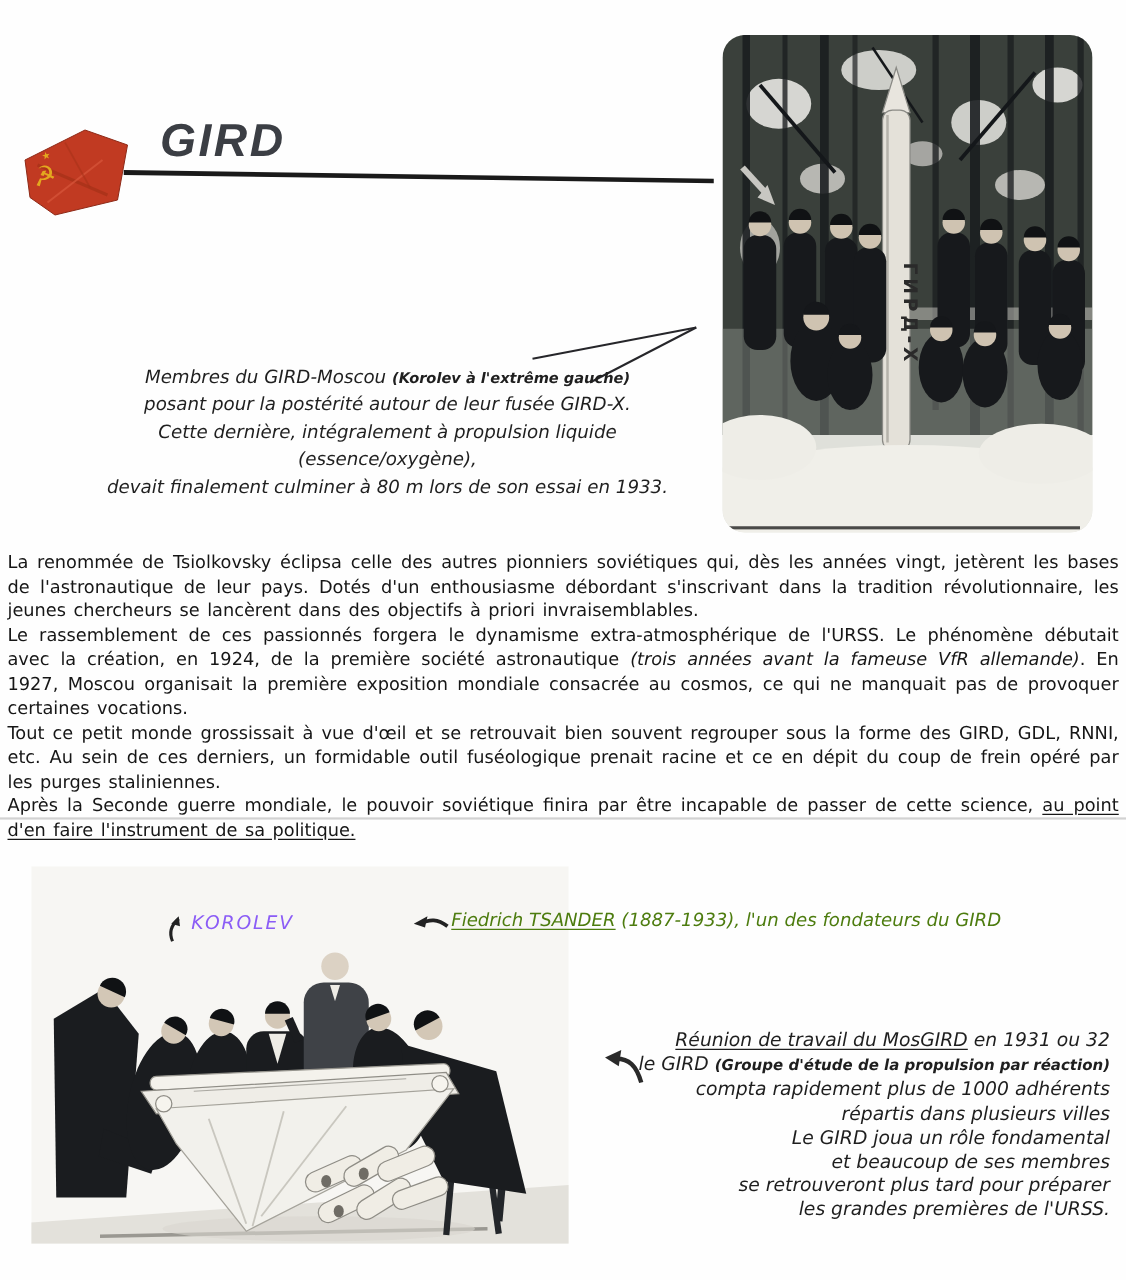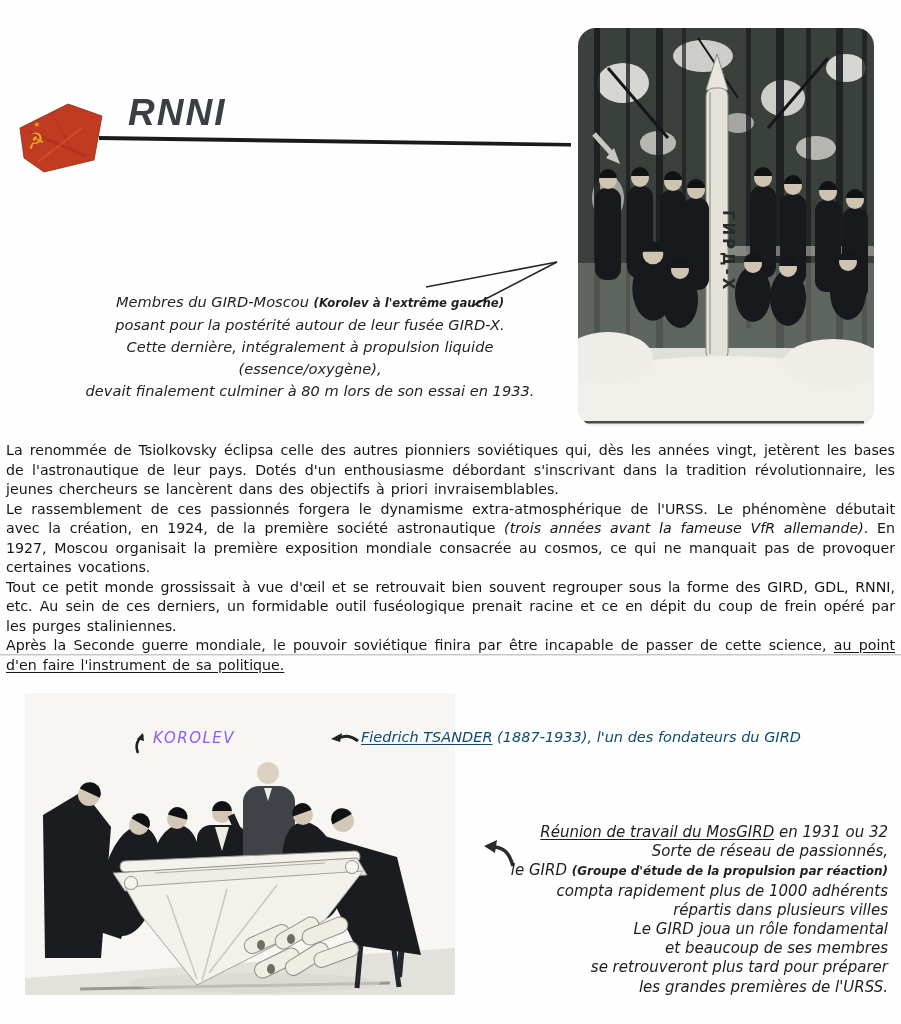--- a/index.html
+++ b/index.html
@@ -29,21 +29,21 @@
   }
   .caption-bottom {
     left:498px; top:823px; width:390px; text-align:right;
     font-style:italic; font-size:15px; line-height:19.2px; color:#1e1e1e;
   }
   .korolev-label {
     left:153px; top:729px; font-style:italic; font-size:15px;
     letter-spacing:1.5px; color:#8b5cf6;
   }
   .tsander-label {
-    left:361px; top:729px; font-style:italic; font-size:14.5px; color:#0c4a6e;
+    left:361px; top:729px; font-style:italic; font-size:14.5px; color:#4d7c0f;
   }
 
   
   .body-text {
     left:6px; top:441px; width:889px;
     font-size:14.2px; line-height:19.5px; text-align:justify;
     color:#161616; word-spacing:1.5px;
   }
   .body-text p { margin:0; }
 
@@ -68,21 +68,21 @@
 
   <svg class="abs" style="left:12px; top:98px;" width="100" height="88" viewBox="0 0 100 88">
     <polygon points="8,30 56,6 90,18 82,62 32,74 12,60" fill="#c13a22" stroke="#8e2a18" stroke-width="0.8"></polygon>
     <line x1="18" y1="34" x2="74" y2="58" stroke="#a53118" stroke-width="2.5" opacity="0.7"></line>
     <line x1="26" y1="64" x2="70" y2="30" stroke="#d8573c" stroke-width="1.6" opacity="0.7"></line>
     <line x1="40" y1="16" x2="60" y2="52" stroke="#a53118" stroke-width="1.5" opacity="0.5"></line>
     <text x="22" y="30" font-size="8" fill="#e3a81f" transform="rotate(-14 22 30)">★</text>
     <text x="16" y="52" font-size="21" fill="#e3a81f" transform="rotate(-14 16 52)">☭</text>
   </svg>
 
-  <div class="abs title">RNNI</div>
+  <div class="abs title">GIRD</div>
   <svg class="abs" style="left:95px; top:130px;" width="480" height="22" viewBox="0 0 480 22">
     <polygon points="4,6 476,13 476,16.5 4,10" fill="#1a1a1a"></polygon>
   </svg>
 
   <svg class="abs photo-top" viewBox="0 0 296 398">
     <defs>
       <clipPath id="tpclip">
           <rect x="0" y="0" width="296" height="398" rx="18"></rect>
         </clipPath>
       <g id="pstand">
@@ -252,21 +252,20 @@
   </svg>
   <div class="abs tsander-label"><span class="seg-u">Fiedrich TSANDER</span><span class="seg-n"> (1887-1933), l'un des fondateurs du GIRD</span></div>
 
   <svg class="abs" style="left:483px; top:838px;" width="34" height="32" viewBox="0 0 34 32">
     <path d="M30,28 C26,14 20,9 10,9" stroke="#2a2a2a" stroke-width="3.5" fill="none"></path>
     <polygon points="1,8 14,2 12,15" fill="#2a2a2a"></polygon>
   </svg>
 
   <div class="abs caption-bottom">
     <div class="cap-line"><span class="seg-u">Réunion de travail du MosGIRD</span><span class="seg-n"> en 1931 ou 32</span></div>
-    <div class="cap-line"><span class="seg-n">Sorte de réseau de passionnés,</span></div>
     <div class="cap-line"><span class="seg-n">le GIRD </span><span class="seg-sm">(Groupe d'étude de la propulsion par réaction)</span></div>
     <div class="cap-line"><span class="seg-n">compta rapidement plus de 1000 adhérents</span></div>
     <div class="cap-line"><span class="seg-n">répartis dans plusieurs villes</span></div>
     <div class="cap-line"><span class="seg-n">Le GIRD joua un rôle fondamental</span></div>
     <div class="cap-line"><span class="seg-n">et beaucoup de ses membres</span></div>
     <div class="cap-line"><span class="seg-n">se retrouveront plus tard pour préparer</span></div>
     <div class="cap-line"><span class="seg-n">les grandes premières de l'URSS.</span></div>
   </div>
 
 </div>

